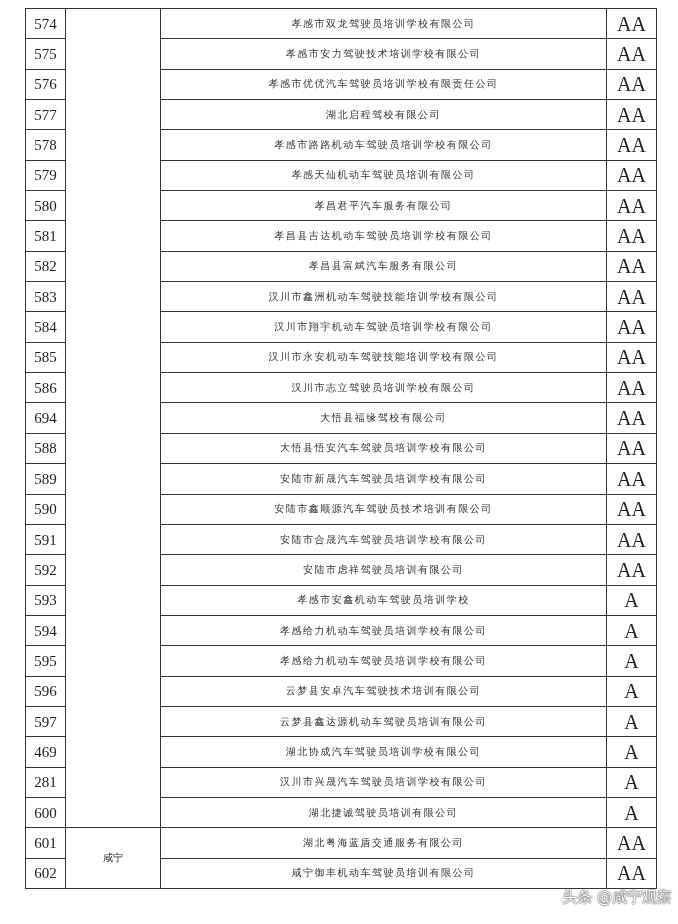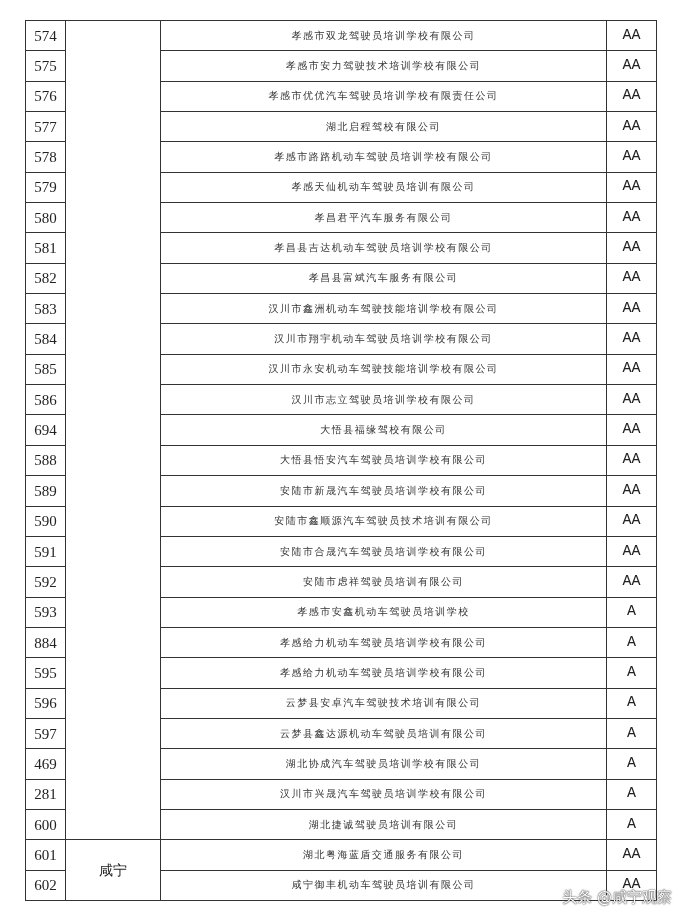--- a/index.html
+++ b/index.html
@@ -1,24 +1,24 @@
 <!DOCTYPE html>
 <html><head>
 <meta charset="utf-8">
 <style>
   html, body { margin:0; padding:0; background:#ffffff; }
   body { width:678px; height:924px; position:relative; overflow:hidden;
          font-family:"DejaVu Serif","Liberation Serif",serif; color:#222; }
-  table { position:absolute; left:25px; top:20px; width:632px; border-collapse:collapse; table-layout:fixed; }
+  table { position:absolute; left:25px; top:8px; width:632px; border-collapse:collapse; table-layout:fixed; }
   td { border:1px solid #333; height:29.35px; padding:0; text-align:center; vertical-align:middle;
        font-size:14px; line-height:16px; overflow:hidden; white-space:nowrap; }
   td.num { width:39px; font-family:"Liberation Serif","DejaVu Serif",serif; font-size:15px; }
-  td.region { width:94px; font-size:14px; }
+  td.region { width:94px; font-size:10px; }
   td.name { font-family:"DejaVu Sans","Liberation Sans",sans-serif; font-size:10px; letter-spacing:1.5px; color:#333; }
-  td.grade { width:49px; font-family:Liberation Mono, monospace; font-size:15px;margin-top:21px; }
+  td.grade { width:49px; font-family:Liberation Serif, serif; font-size:20px;margin-top:21px; }
   .watermark { position:absolute; right:6px; top:888px; font-family:"DejaVu Sans","Liberation Sans",sans-serif;
                font-size:15px; color:#fff; text-shadow:0 0 2px #444, 0 0 1px #222; letter-spacing:0px; }
 </style>
 </head>
 <body>
 
 <table>
   <tbody id="tbody">
       <tr>
         <td class="num">574</td>
@@ -115,21 +115,21 @@
         <td class="num">592</td>
         <td class="name">安陆市虑祥驾驶员培训有限公司</td>
         <td class="grade">AA</td>
       </tr>
       <tr>
         <td class="num">593</td>
         <td class="name">孝感市安鑫机动车驾驶员培训学校</td>
         <td class="grade">A</td>
       </tr>
       <tr>
-        <td class="num">884</td>
+        <td class="num">594</td>
         <td class="name">孝感给力机动车驾驶员培训学校有限公司</td>
         <td class="grade">A</td>
       </tr>
       <tr>
         <td class="num">595</td>
         <td class="name">孝感给力机动车驾驶员培训学校有限公司</td>
         <td class="grade">A</td>
       </tr>
       <tr>
         <td class="num">596</td>

